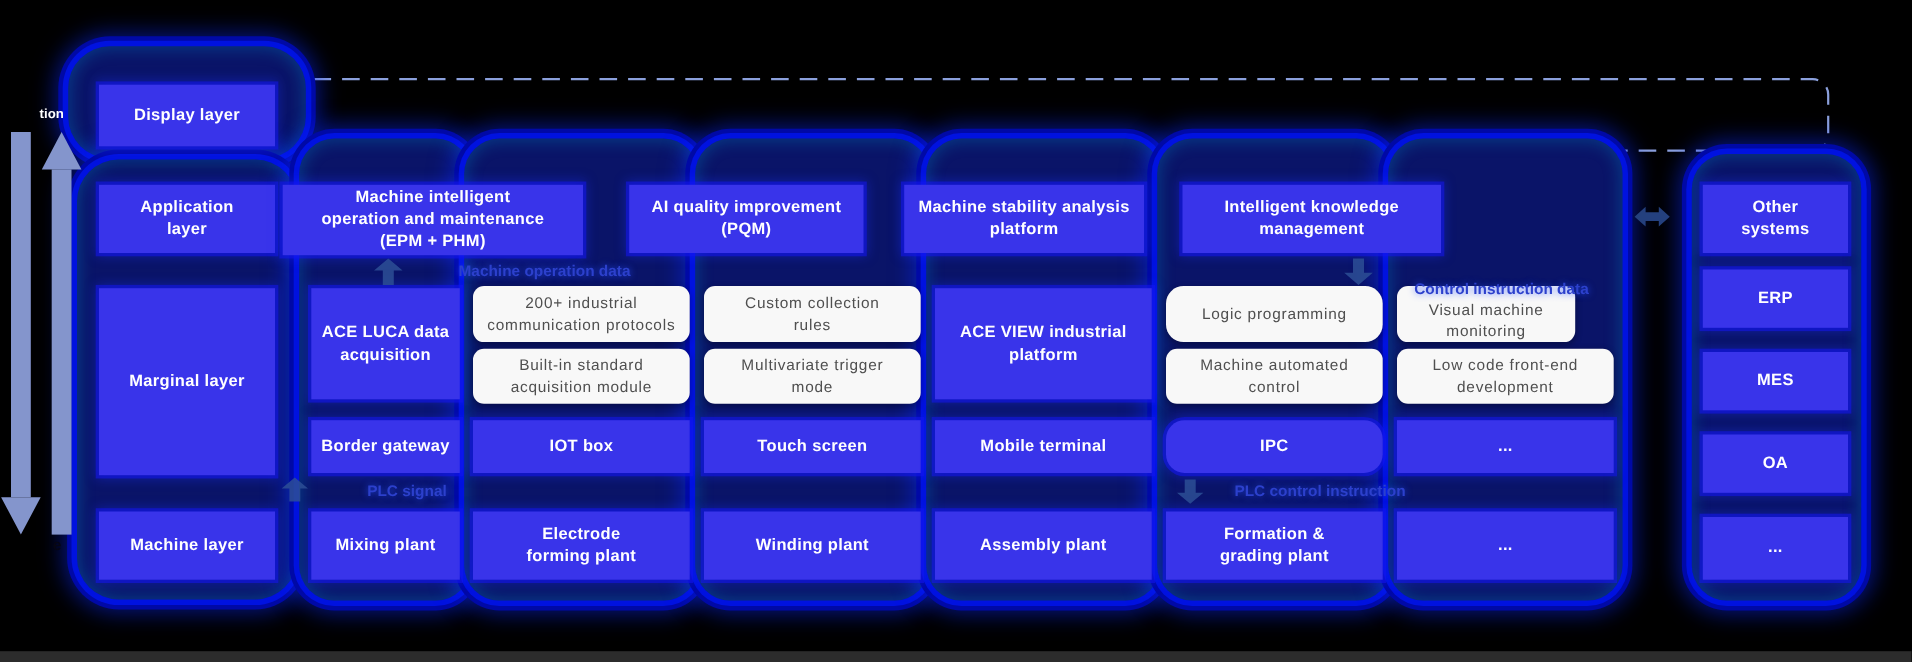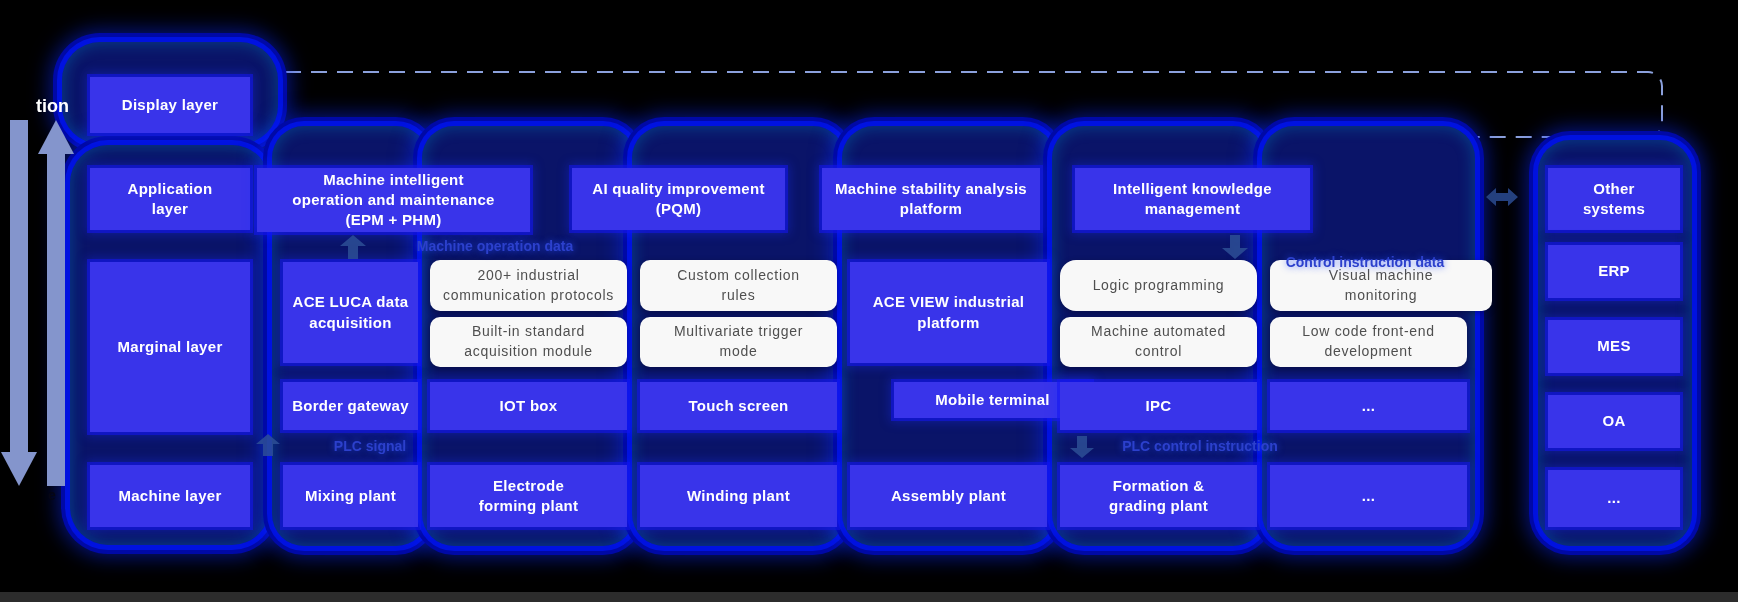--- a/index.html
+++ b/index.html
@@ -14,21 +14,21 @@
         color:#fff;font-weight:bold;font-size:15px;line-height:1.35;text-align:center;
         letter-spacing:.02em;
         box-shadow:0 0 0 3px rgba(20,20,240,.55),0 0 10px 4px rgba(30,50,255,.35);}
   .bbox span{display:block;margin:0 auto;}
   .wbox{position:absolute;background:#f8f8f8;border-radius:10px;display:flex;align-items:center;
         justify-content:center;color:#4f4f4f;font-size:14px;line-height:1.4;text-align:center;
         letter-spacing:.05em;box-shadow:0 2px 6px rgba(0,0,0,.3);}
   .wbox span{display:block;margin:0 auto;}
   .flow-label{position:absolute;color:#2c40cc;font-weight:bold;font-size:14px;text-align:center;
         text-shadow:0 0 7px rgba(40,80,255,.75);}
-  .edge-text{position:absolute;color:#fff;font-weight:bold;font-size:18px;}
+  .edge-text{position:absolute;color:#fff;font-weight:bold;font-size:12px;}
   .edge-text.dim{color:#060614;font-size:14px;}
   svg{position:absolute;overflow:visible;}
 </style>
 </head>
 <body>
 
 <div class="stage">
 
   <div class="bottom-strip"></div>
 
@@ -93,40 +93,40 @@
     </div>
   <div class="wbox" style="left:640px;top:317px;width:197px;height:50px;">
     <span style="max-width:150px;">Multivariate trigger mode</span>
     </div>
   <div class="wbox" style="left:1060px;top:260px;width:197px;height:51px;border-radius:16px;">
     <span style="max-width:170px;">Logic programming</span>
     </div>
   <div class="wbox" style="left:1060px;top:317px;width:197px;height:50px;">
     <span style="max-width:150px;">Machine automated control</span>
     </div>
-  <div class="wbox" style="left:1270px;top:260px;width:222px;height:51px;">
+  <div class="wbox" style="left:1270px;top:260px;width:162px;height:51px;align-items:flex-end;">
     <span style="max-width:120px;">Visual machine monitoring</span>
     </div>
   <div class="wbox" style="left:1270px;top:317px;width:197px;height:50px;">
     <span style="max-width:160px;">Low code front-end development</span>
     </div>
 
   <div class="bbox" style="left:283px;top:382px;width:135px;height:48px;">
     <span>Border gateway</span>
     </div>
   <div class="bbox" style="left:430px;top:382px;width:197px;height:48px;">
     <span>IOT box</span>
     </div>
   <div class="bbox" style="left:640px;top:382px;width:197px;height:48px;">
     <span>Touch screen</span>
     </div>
-  <div class="bbox" style="left:850px;top:382px;width:197px;height:36px;margin-left:44px;">
+  <div class="bbox" style="left:850px;top:382px;width:197px;height:48px;">
     <span>Mobile terminal</span>
     </div>
-  <div class="bbox" style="left:1060px;top:382px;width:197px;height:48px;">
+  <div class="bbox" style="left:1060px;top:382px;width:197px;height:48px;border-radius:17px;">
     <span>IPC</span>
     </div>
   <div class="bbox" style="left:1270px;top:382px;width:197px;height:48px;">
     <span>...</span>
     </div>
 
   <div class="bbox" style="left:283px;top:465px;width:135px;height:62px;">
     <span>Mixing plant</span>
     </div>
   <div class="bbox" style="left:430px;top:465px;width:197px;height:62px;">

